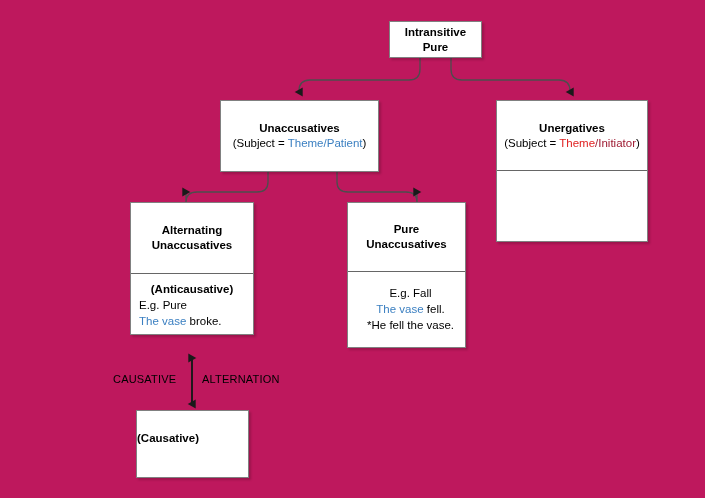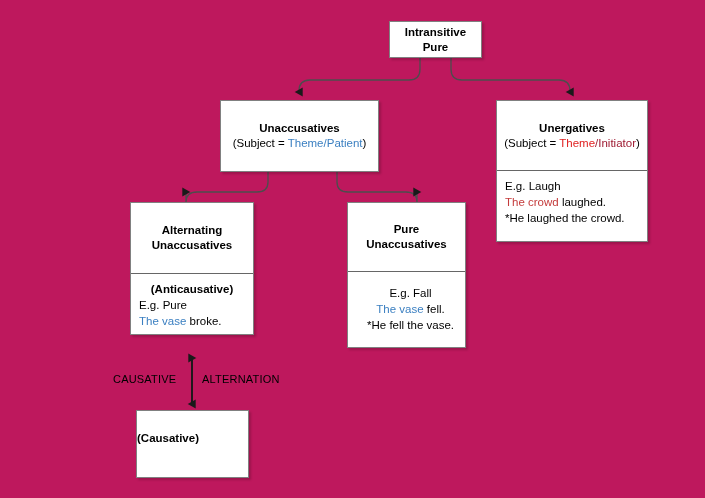--- a/index.html
+++ b/index.html
@@ -122,27 +122,20 @@
   </div>
 
   <div class="box" style="left:496px; top:100px; width:152px; height:142px;">
     <div class="box-head" style="height:69px;">
       <div class="title">Unergatives</div>
       <div class="sub">
         <span>(Subject = </span><span class="red">Theme</span><span class="darkred">/</span><span class="darkred">Initiator</span><span>)</span>
       </div>
     </div>
     <div class="divider" style="top:69px;"></div>
-    <div class="box-body">
-      <div>E.g. Laugh</div>
-      <div>
-        <span class="crimson">The crowd</span><span> laughed.</span>
-      </div>
-      <div>*He laughed the crowd.</div>
-    </div>
   </div>
 
   <div class="box" style="left:130px; top:202px; width:124px; height:133px;">
     <div class="box-head" style="height:70px;">
       <div class="title">Alternating</div>
       <div class="title">Unaccusatives</div>
     </div>
     <div class="divider" style="top:70px;"></div>
     <div class="box-body">
       <div class="bold" style="text-align:center; padding-right:8px;">(Anticausative)</div>

